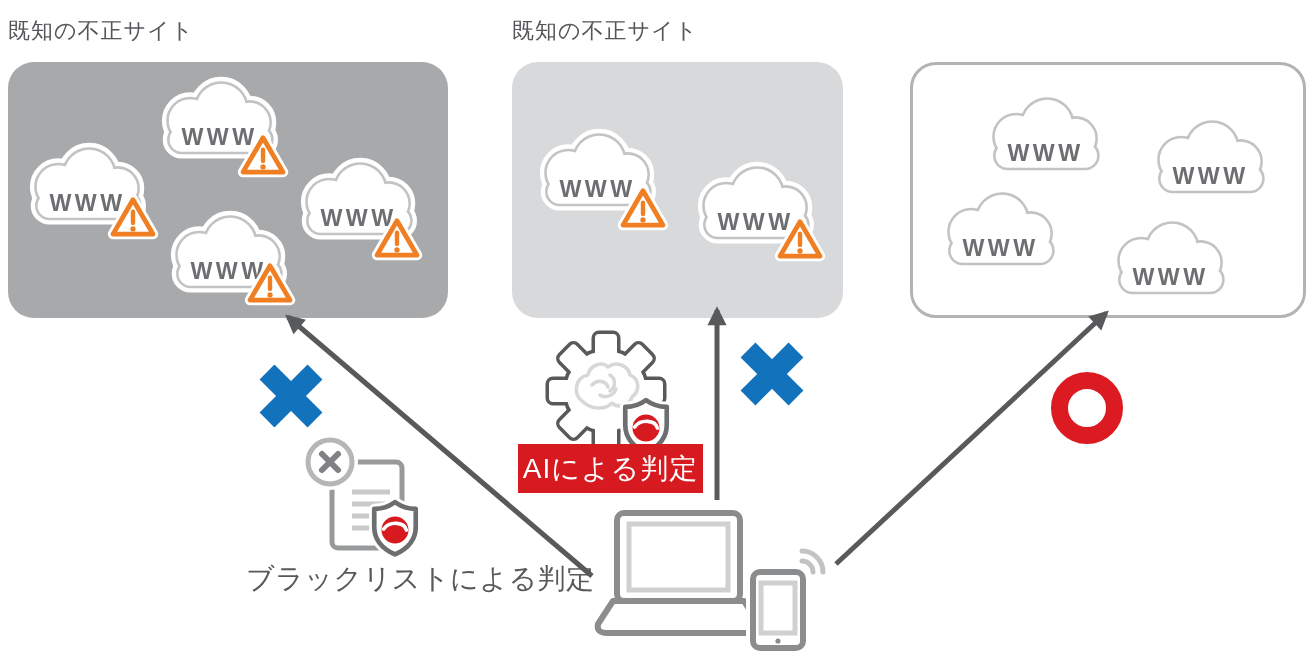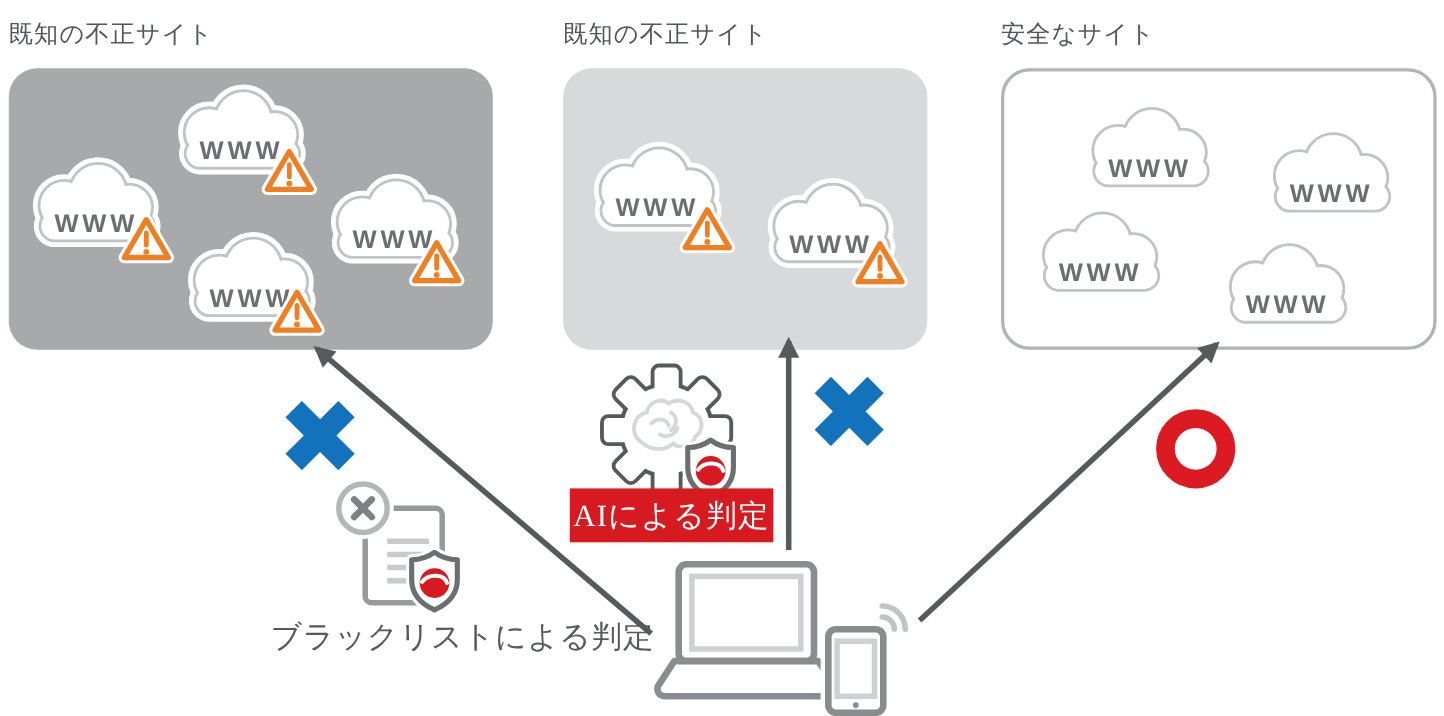--- a/index.html
+++ b/index.html
@@ -61,21 +61,21 @@
   .dev-glow { fill:#fff; stroke:#fff; stroke-width:14px; stroke-linejoin:round; }
   .dev-line { fill:#fff; stroke:var(--device_line); stroke-width:6px; stroke-linejoin:round; }
   .dev-inner { fill:#fff; stroke:#cfd0d2; stroke-width:5px; }
   .dev-dot { fill:var(--device_line); }
   .wifi-glow { fill:none; stroke:#fff; stroke-width:11px; stroke-linecap:round; }
   .wifi-arc { fill:none; stroke:#c2c3c5; stroke-width:5px; stroke-linecap:round; }
 
   #ai-badge {
     position:absolute; left:518px; top:444px; width:185px; height:49px;
     background:var(--accent_red); color:#fff; font-size:28px;
-    display:flex; align-items:center; justify-content:center; letter-spacing:1px;font-family:Liberation Serif, serif;
+    display:flex; align-items:center; justify-content:center; letter-spacing:1px;
   }
   #blacklist-caption {
     position:absolute; left:246px; top:560px; width:280px; height:36px;
     color:var(--arrow_gray); font-size:28px; letter-spacing:0.5px; white-space:nowrap;
   }
 </style>
 </head>
 <body>
 
 <svg width="0" height="0" style="position:absolute" aria-hidden="true">
@@ -101,21 +101,20 @@
     <marker id="ah" viewBox="0 0 12 12" refX="9" refY="6" markerWidth="4.6" markerHeight="4.6" orient="auto-start-reverse" markerUnits="strokeWidth">
       <path d="M1,1 L11,6 L1,11 Z" class="ah"></path>
     </marker>
   </defs>
 </svg>
 
 <div id="stage">
 
   <div class="sec-title" style="left:8px;width:440px">既知の不正サイト</div>
   <div class="sec-title" style="left:512px;width:331px">既知の不正サイト</div>
-  <div class="sec-title" style="left:910px;width:396px">安全なサイト</div>
 
   <div class="box" id="box-known"></div>
   <div class="box" id="box-unknown"></div>
   <div class="box" id="box-safe"></div>
 
   <svg class="cloud" viewBox="0 0 156 100" style="left:152px;top:76px">
     <use href="#cloudShape" class="cloud-glow"></use>
       <use href="#cloudShape" class="cloud-line"></use>
       <use href="#cloudShape" class="cloud-fill"></use>
     <text class="cloud-www" x="78" y="80" text-anchor="middle">WWW</text>

